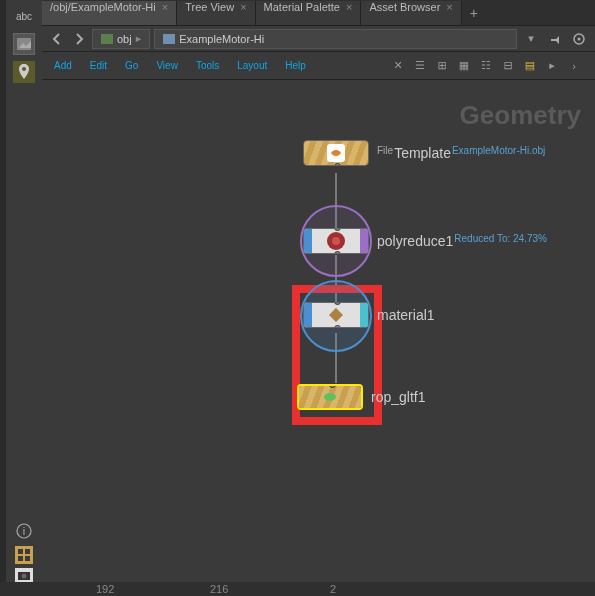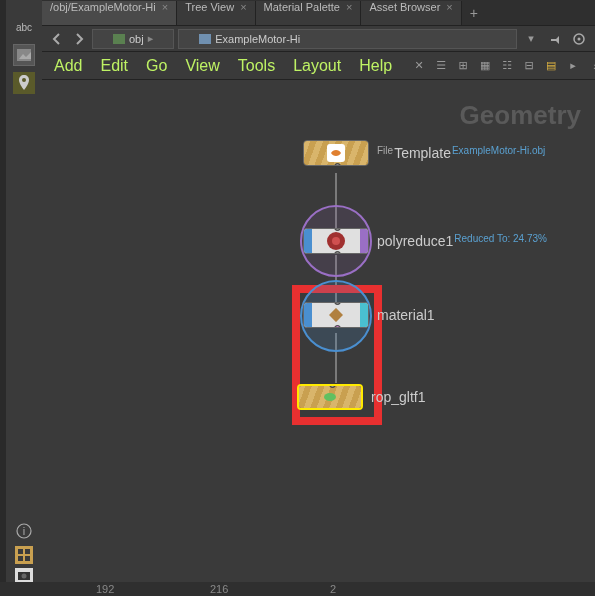--- a/index.html
+++ b/index.html
@@ -1,35 +1,35 @@
 <!DOCTYPE html>
 <html><head>
 <meta charset="utf-8">
 <style>
 *{margin:0;padding:0;box-sizing:border-box;font-family:Arial,sans-serif;font-size:11px;-webkit-font-smoothing:antialiased}
 body{background:#3a3a3a;color:#ccc;width:595px;height:596px;overflow:hidden;position:relative}
 .panel-edge{position:absolute;left:0;top:0;width:6px;height:596px;background:#2a2a2a}
-.left-toolbar{position:absolute;left:6px;top:0;width:36px;height:582px;background:#3a3a3a;display:flex;flex-direction:column;align-items:center;padding-top:16px;gap:6px}
+.left-toolbar{position:absolute;left:6px;top:0;width:36px;height:582px;background:#3a3a3a;display:flex;flex-direction:column;align-items:center;padding-top:5px;gap:6px}
 .tool-icon{width:22px;height:22px;display:flex;align-items:center;justify-content:center;color:#999;font-size:10px}
 .tool-icon.active{background:#5a5a2a}
 .left-bottom{position:absolute;left:6px;bottom:14px;width:36px;display:flex;flex-direction:column;align-items:center;gap:4px}
 .main-area{position:absolute;left:42px;top:0;right:0;bottom:14px}
 .tab-bar{height:26px;background:#2f2f2f;display:flex;align-items:center;border-bottom:1px solid #222}
 .tab{height:24px;padding:0 8px;display:flex;align-items:flex-start;gap:6px;background:#3a3a3a;border-right:1px solid #222;color:#bbb;cursor:pointer;font-size:10px}
 .tab.active{background:#4a4a4a}
 .tab-close{color:#888;font-size:11px;cursor:pointer}
 .tab-add{width:24px;height:24px;display:flex;align-items:center;justify-content:center;color:#999;font-size:14px;cursor:pointer}
 .path-bar{height:26px;background:#3a3a3a;display:flex;align-items:center;padding:0 6px;gap:4px;border-bottom:1px solid #222}
 .nav-arrow{width:18px;height:18px;display:flex;align-items:center;justify-content:center;color:#999;cursor:pointer}
-.path-seg{height:20px;padding:0 20px;display:flex;align-items:center;gap:4px;background:#444;border:1px solid #555;color:#ccc;font-size:11px}
+.path-seg{height:20px;padding:0 8px;display:flex;align-items:center;gap:4px;background:#444;border:1px solid #555;color:#ccc;font-size:11px}
 .path-seg .chev{color:#888}
 .path-drop{flex:1}
 .pin-btn{width:20px;height:20px;display:flex;align-items:center;justify-content:center;color:#999;cursor:pointer}
 .menu-bar{height:28px;background:#3a3a3a;display:flex;align-items:center;padding:0 12px;gap:18px;border-bottom:1px solid #222}
-.menu-item{color:#bef264;cursor:pointer;font-size:16px}
+.menu-item{color:#0ea5e9;cursor:pointer;font-size:10px}
 .menu-right{margin-left:auto;display:flex;gap:4px}
 .menu-icon{width:18px;height:18px;display:flex;align-items:center;justify-content:center;color:#999;cursor:pointer;font-size:11px}
 .canvas{position:absolute;left:0;top:80px;right:0;bottom:0;background:#3a3a3a;overflow:hidden}
 .geom-label{position:absolute;right:14px;top:20px;font-size:26px;font-weight:bold;color:#5a5a5a}
 .node{position:absolute;display:flex;align-items:center;gap:8px}
 .node-body{width:66px;height:26px;border-radius:4px;position:relative;display:flex;align-items:center;justify-content:center;border:1px solid #666;overflow:hidden}
 .node-body.selected{border:2px solid #ffea00}
 .node-stripes{position:absolute;inset:0;background:repeating-linear-gradient(110deg,#d9b56b 0 6px,#c9a050 6px 12px)}
 .node-icon{position:relative;width:18px;height:18px;border-radius:3px;display:flex;align-items:center;justify-content:center;font-size:11px}
 .node-labels{display:flex;flex-direction:row;gap:1px}

